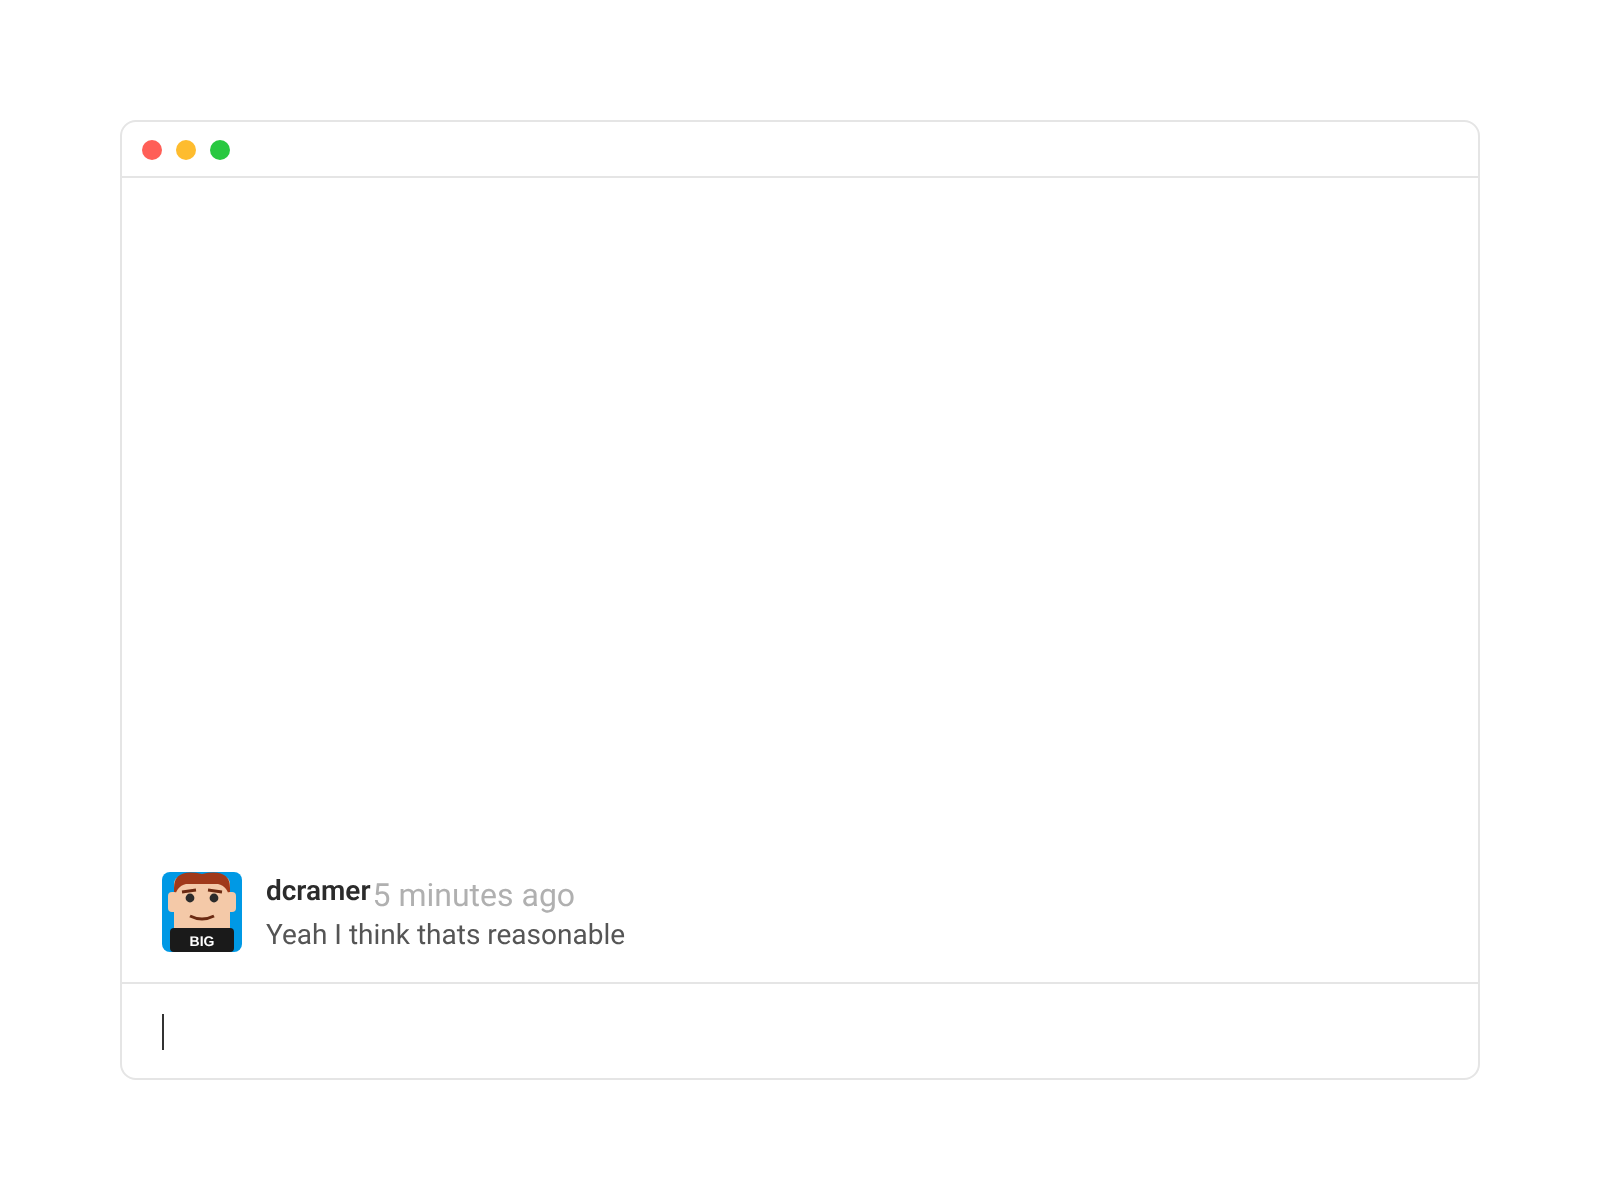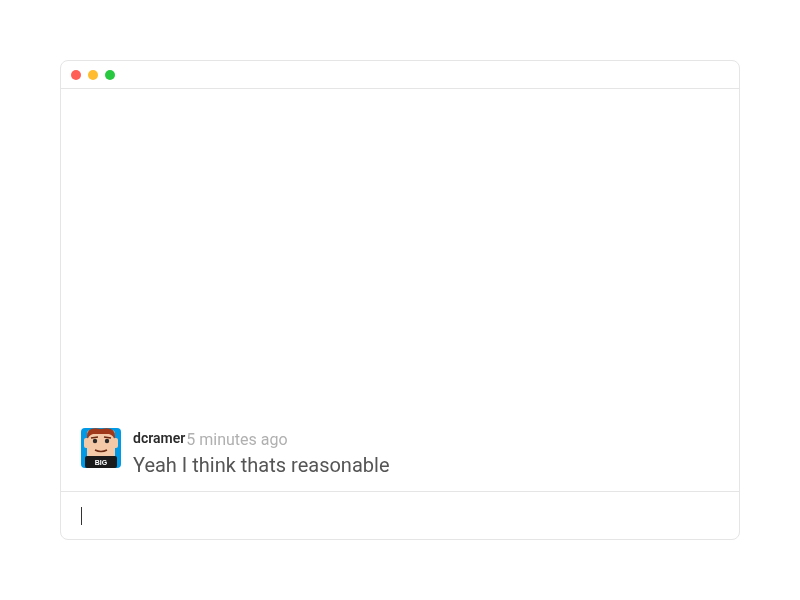--- a/index.html
+++ b/index.html
@@ -79,21 +79,21 @@
       font-weight: 600;
       font-size: 14px;
       color: #2b2b2b;
     }
     .timestamp {
       font-size: 16px;
       color: #b0b0b0;
       font-weight: 400;
     }
     .message-text {
-      font-size: 20px;
+      font-size: 14px;
       color: #555555;
       line-height: 1.4;
     }
     .input-area {
       border-top: 1.5px solid #e5e5e5;
       height: 48px;
       display: flex;
       align-items: center;
       padding: 0 20px;
     }

